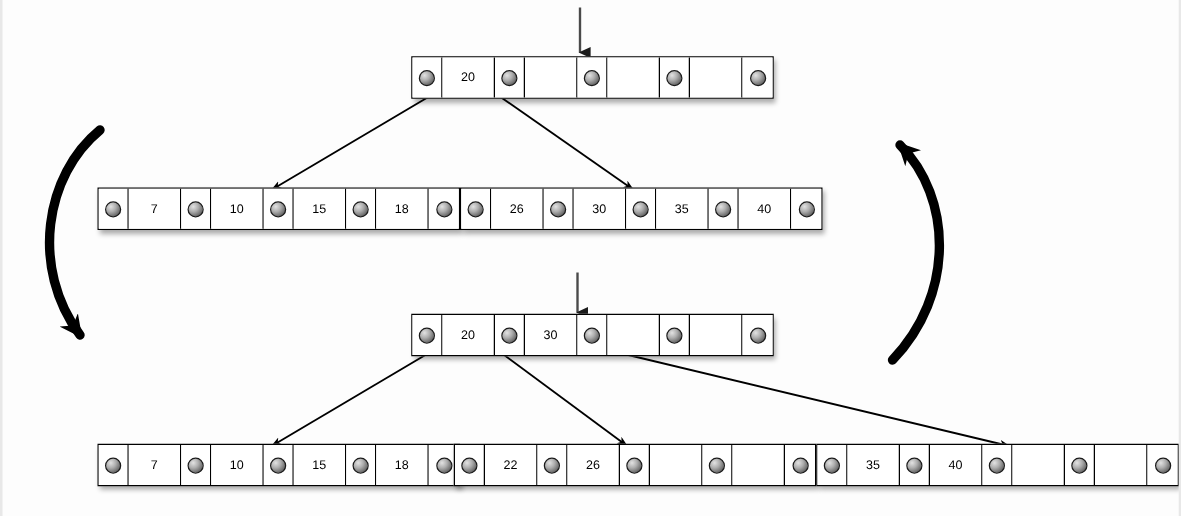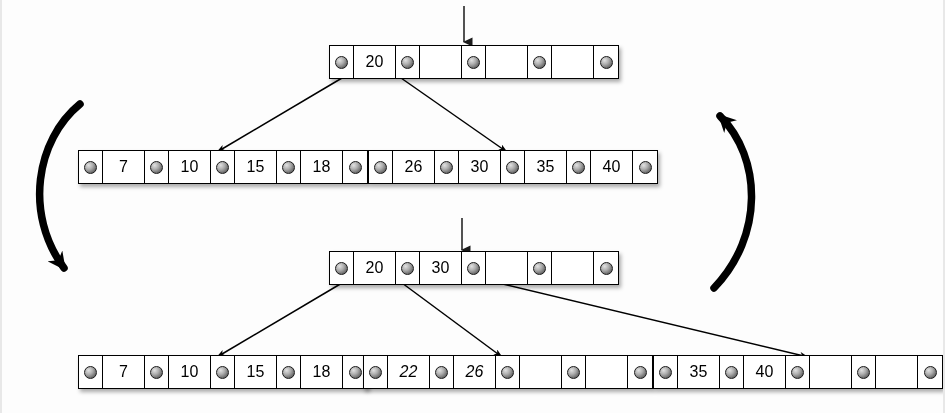--- a/index.html
+++ b/index.html
@@ -44,21 +44,21 @@
     display: flex;
     align-items: center;
     justify-content: center;
     background: #ffffff;
     height: 100%;
   }
   .cell:last-child { border-right: none; }
   .cell.ptr { width: 24px; }
   .cell.key {
     width: 42px;
-    font-size: 16px;
+    font-size: 10px;
     color: #000000;
     letter-spacing: 0.2px;
   }
   .dot {
     width: 13px;
     height: 13px;
     border-radius: 50%;
     background: radial-gradient(circle at 33% 30%, #e2e2e2 0%, #aeaeae 38%, #6e6e6e 72%, #3a3a3a 100%);
     border: 1px solid #1a1a1a;
     box-sizing: border-box;
@@ -222,21 +222,21 @@
     <div class="cell key">15</div>
     <div class="cell ptr">
         <span class="dot"></span>
       </div>
     <div class="cell key">18</div>
     <div class="cell ptr">
         <span class="dot"></span>
       </div>
   </div>
 
-  <div class="node" style="left:361px; top:355px;font-style:italic;">
+  <div class="node" style="left:361px; top:355px;">
     <div class="cell ptr">
         <span class="dot"></span>
       </div>
     <div class="cell key">22</div>
     <div class="cell ptr">
         <span class="dot"></span>
       </div>
     <div class="cell key">26</div>
     <div class="cell ptr">
         <span class="dot"></span>

